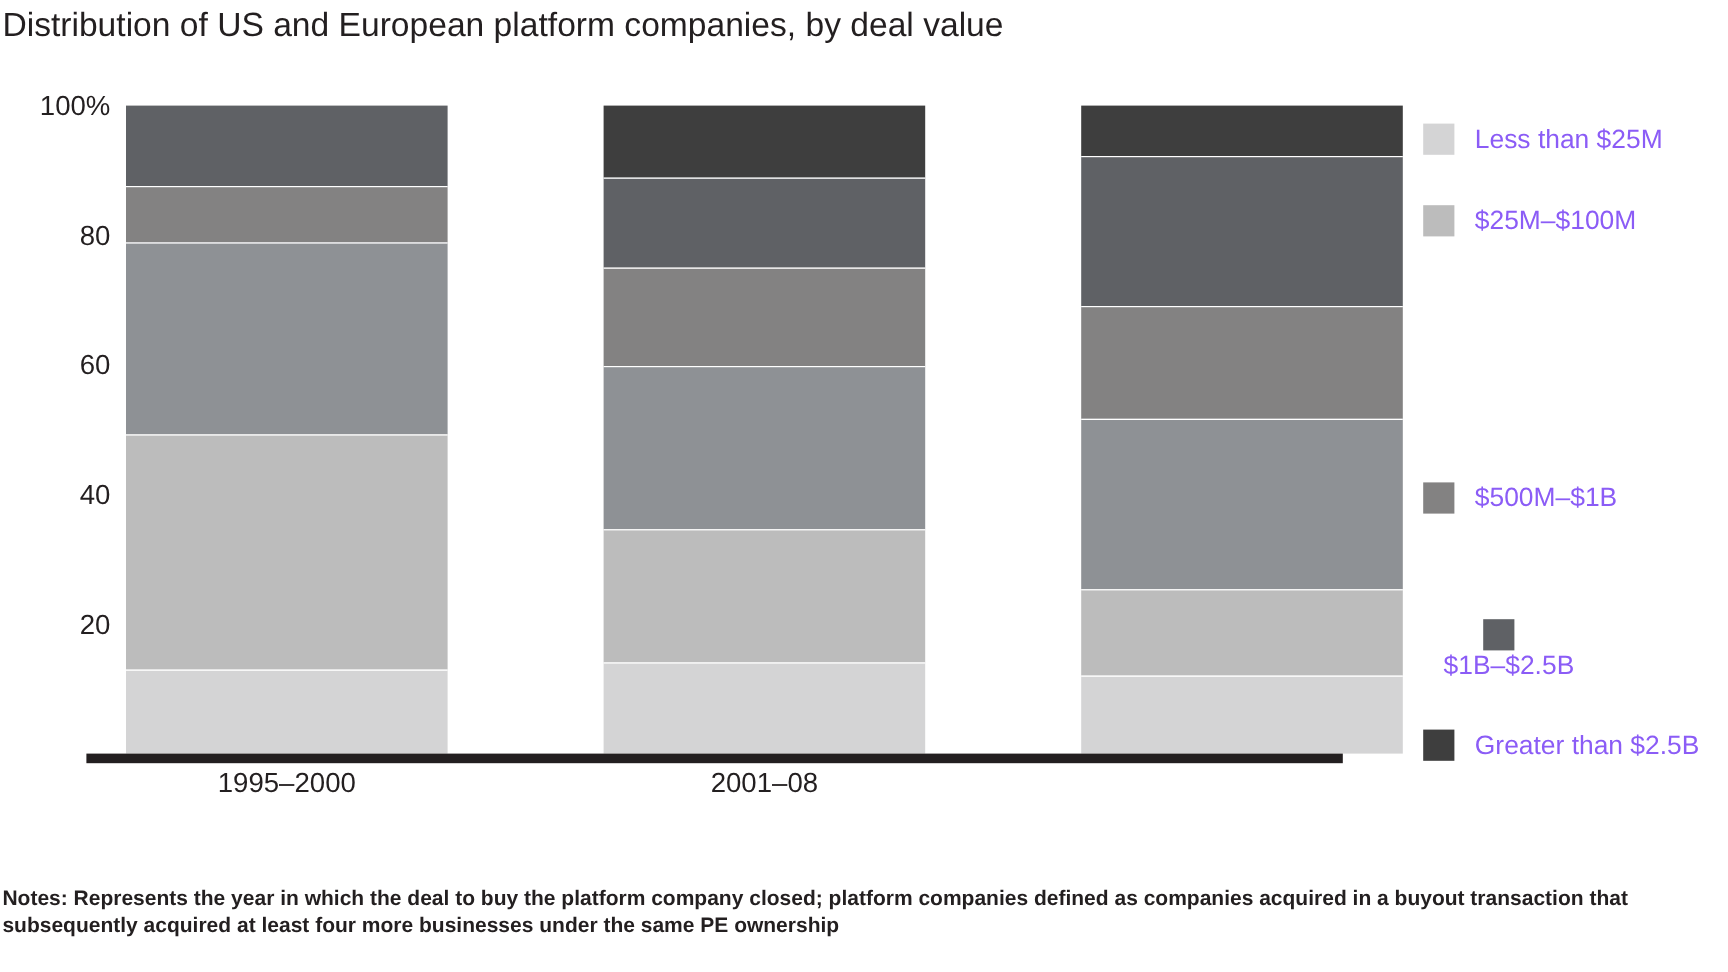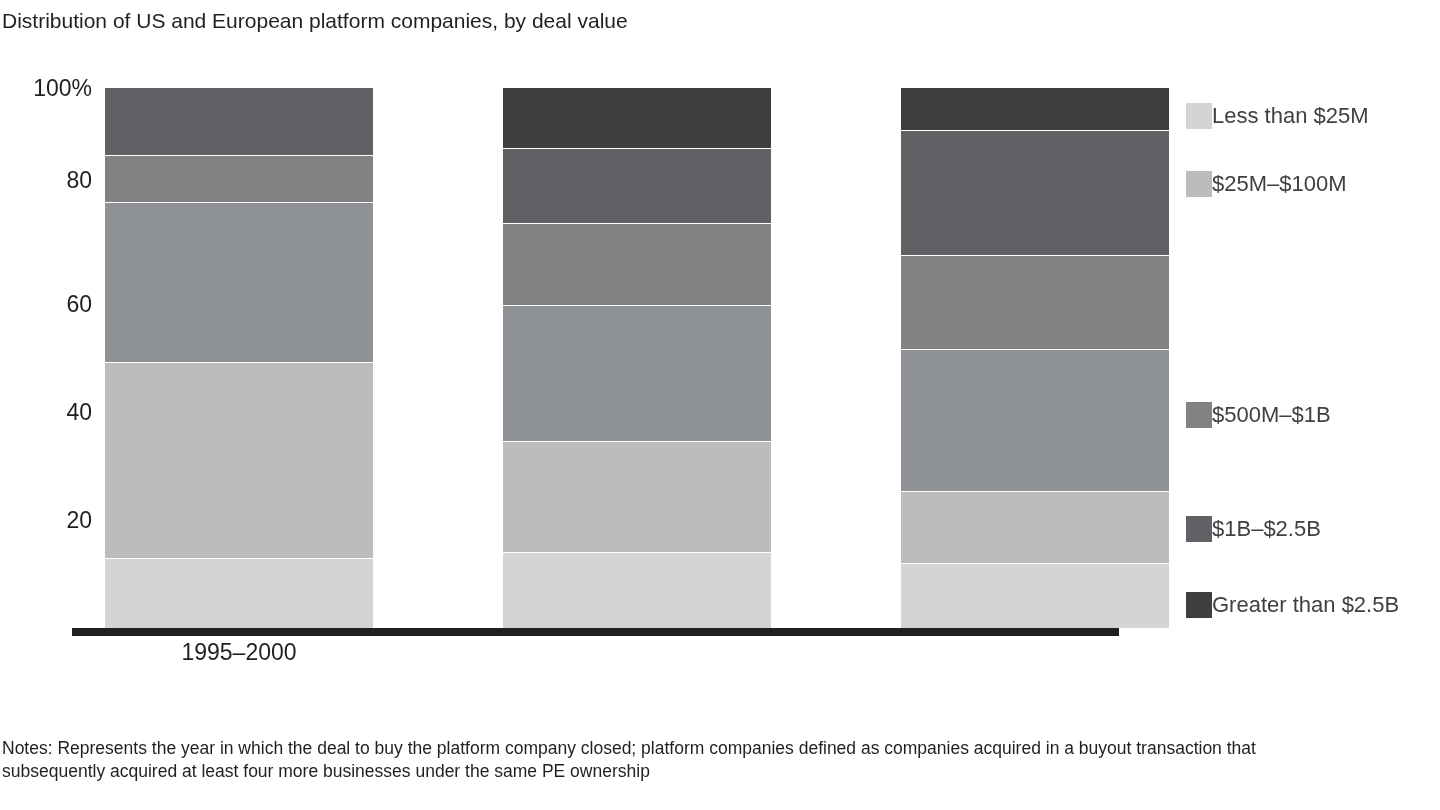--- a/index.html
+++ b/index.html
@@ -14,21 +14,21 @@
     color: #231f20;
     position: relative;
     overflow: hidden;
   }
 
   
   .chart-title {
     position: absolute;
     left: 2px;
     top: 8px;
-    font-size: 21px;
+    font-size: 28px;
     line-height: 26px;
     color: #231f20;
     white-space: nowrap;
   }
 
   
   .plot-wrap {
     position: absolute;
     left: 0;
     top: 0;
@@ -119,49 +119,51 @@
     display: flex;
     align-items: center;
     white-space: nowrap;
   }
   .legend-swatch {
     width: 26px;
     height: 26px;
     flex: 0 0 26px;
   }
   .legend-label {
+    margin-left: 17px;
     font-size: 22px;
     line-height: 26px;
-    color: #404040;
+    color: #8b5cf6;
   }
 
   
   .footnotes {
     position: absolute;
     left: 2px;
     top: 737px;
     width: 1436px;
     font-size: 17.5px;
     line-height: 23px;
     color: #231f20;
   }
   .footnote-line {
     display: block;
+    font-weight: bold;
   }
 </style>
 </head>
 <body>
 
 <div class="chart-title">Distribution of US and European platform companies, by deal value</div>
 
 <div class="plot-wrap">
 
   <div class="y-axis">
     <div class="y-tick" style="top:77px;margin-left:23px;">100%</div>
-    <div class="y-tick" style="top:169px;margin-left:28px;">80</div>
+    <div class="y-tick" style="top:185px;margin-left:28px;">80</div>
     <div class="y-tick" style="top:293px;padding-left:18px;">60</div>
     <div class="y-tick" style="top:401px;padding-left:43px;">40</div>
     <div class="y-tick" style="top:509px;">20</div>
   </div>
 
   <div class="bars-layer" id="bars-layer">
       <div class="bar-group" style="left: 105px; width: 268px;">
         <div class="bar-stack">
           <div class="bar-seg first" style="flex: 0 0 12.4%; background: rgb(95, 97, 101);"></div>
           <div class="bar-seg" style="flex: 0 0 8.7%; background: rgb(131, 130, 130);"></div>
@@ -188,40 +190,41 @@
           <div class="bar-seg" style="flex: 0 0 26.3%; background: rgb(142, 145, 149);"></div>
           <div class="bar-seg" style="flex: 0 0 13.3%; background: rgb(188, 188, 188);"></div>
           <div class="bar-seg" style="flex: 0 0 12%; background: rgb(212, 212, 213);"></div>
         </div>
       </div>
     </div>
 
   <div class="axis-baseline"></div>
 
   <div class="cat-label" style="left:105px; width:268px;">1995–2000</div>
+  <div class="cat-label" style="left:503px; width:268px;">2001–08</div>
 </div>
 
 <div class="legend" id="legend">
     <div class="legend-item" style="top: 15px;">
       <span class="legend-swatch" style="background: rgb(212, 212, 213);"></span>
       <span class="legend-label">Less than $25M</span>
     </div>
     <div class="legend-item" style="top: 83px; align-items: flex-end;">
       <span class="legend-swatch" style="background: rgb(188, 188, 188);"></span>
       <span class="legend-label">$25M–$100M</span>
     </div>
     <div class="legend-item" style="top: 314px;">
       <span class="legend-swatch" style="background: rgb(131, 130, 130);"></span>
       <span class="legend-label">$500M–$1B</span>
     </div>
-    <div class="legend-item" style="top: 428px;">
+    <div class="legend-item" style="top: 428px; flex-direction: column;">
       <span class="legend-swatch" style="background: rgb(95, 97, 101);"></span>
       <span class="legend-label">$1B–$2.5B</span>
     </div>
-    <div class="legend-item" style="top: 504px;">
+    <div class="legend-item" style="top: 520px;">
       <span class="legend-swatch" style="background: rgb(62, 62, 62);"></span>
       <span class="legend-label">Greater than $2.5B</span>
     </div>
   </div>
 
 <div class="footnotes">
   <span class="footnote-line">Notes: Represents the year in which the deal to buy the platform company closed; platform companies defined as companies acquired in a buyout transaction that</span>
   <span class="footnote-line">subsequently acquired at least four more businesses under the same PE ownership</span>
 </div>
 

